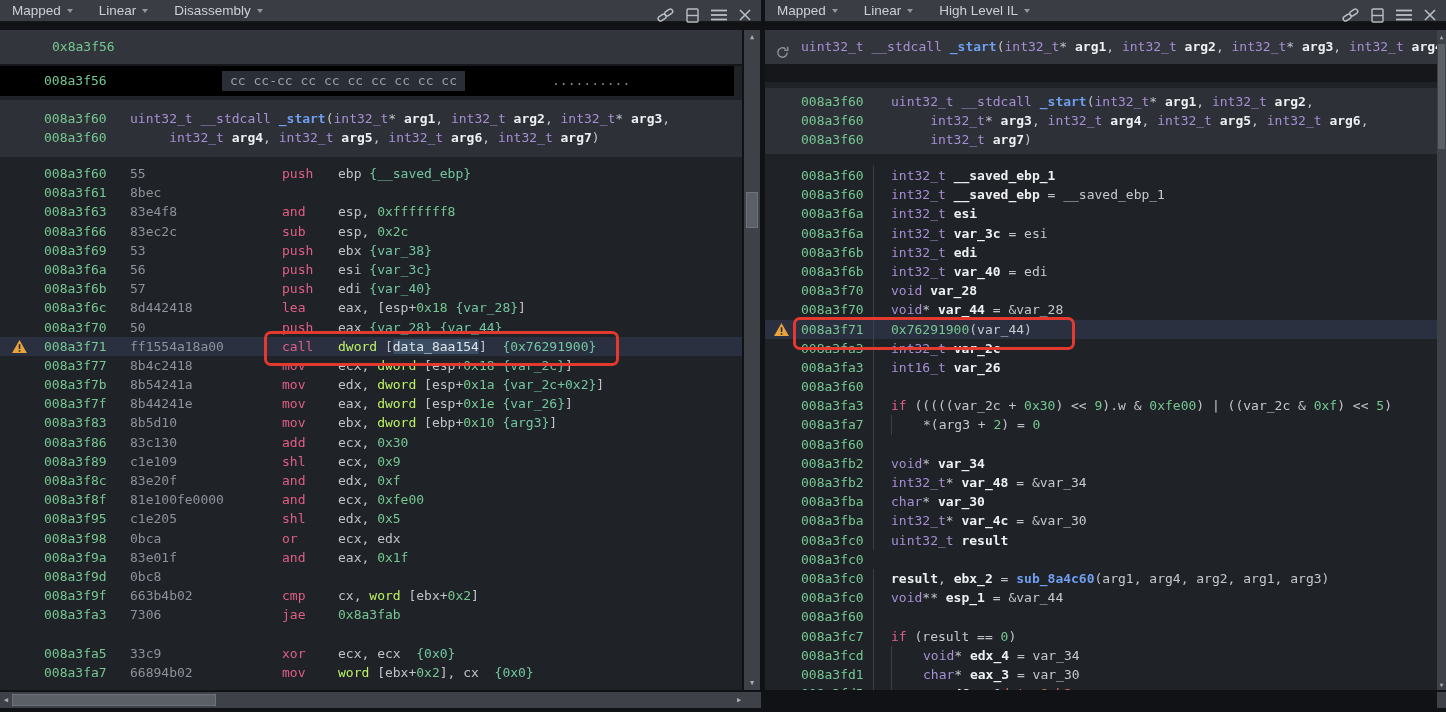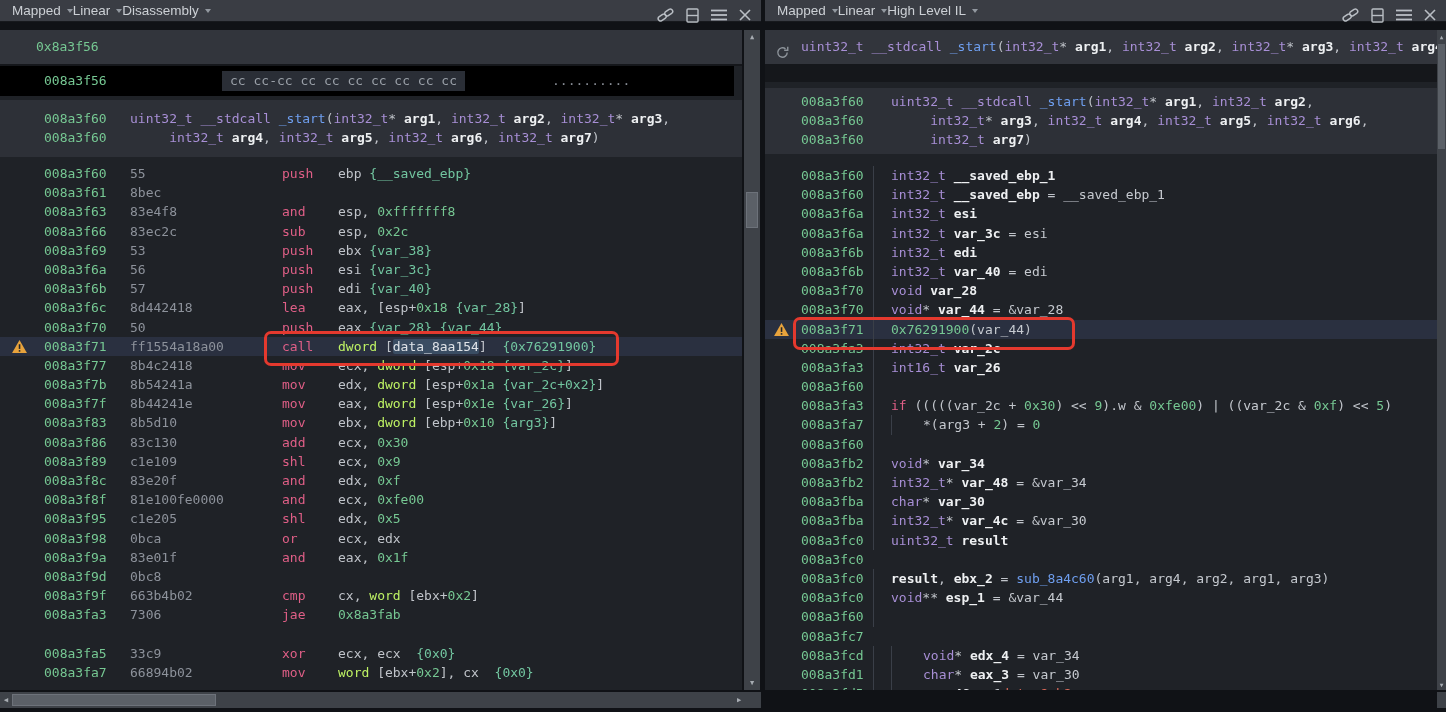--- a/index.html
+++ b/index.html
@@ -1,33 +1,33 @@
 <!DOCTYPE html>
 <html><head>
 <meta charset="utf-8">
 <style>
   html,body{margin:0;padding:0;width:1446px;height:712px;background:#101216;overflow:hidden;
     font-family:"DejaVu Sans Mono",monospace;font-size:13px;position:relative}
   .pane{position:absolute;top:0;height:712px}
   #left-pane{left:0;width:761px}
   #right-pane{left:765px;width:681px}
   .toolbar{position:absolute;top:0;left:0;right:0;height:22px;background:#3a3d44;border-bottom:1px solid #17191d;
-    font-family:"Liberation Sans",sans-serif;font-size:13.5px;color:#ccd0d5;display:flex;align-items:center;
+    font-family:"Liberation Sans",sans-serif;font-size:13.5px;color:#ccd0d5;display:flex;align-items:center;gap:26px;
     padding-left:12px;box-sizing:border-box}
   .tb-item{display:flex;align-items:center;gap:6px;cursor:default}
   .caret{width:0;height:0;border-left:3.5px solid transparent;border-right:3.5px solid transparent;border-top:4px solid #9298a0}
   .tb-icons{position:absolute;right:10px;top:0;height:30px;display:flex;align-items:center;gap:12px}
   .tb-icons span{display:flex;align-items:center}
   .content{position:absolute;left:0;top:30px;background:#1f2227;overflow:hidden}
   #left-content{width:742px;height:660px}
   #right-content{width:672px;height:660px}
   
   .l-header,.r-header{position:absolute;top:0;left:0;right:0;height:34px;background:#32353c;border-bottom:2px solid #15171b;
     line-height:34px;white-space:nowrap;overflow:hidden}
-  .l-header span{margin-left:36px}
+  .l-header span{margin-left:52px}
   .l-bytestrip{position:absolute;top:36;left:0;right:8px;height:30px;background:#000000;top:36px}
   .bd-addr{position:absolute;left:44px;top:0;line-height:30px}
   .bd-bytes{position:absolute;left:222px;top:5px;line-height:20px;background:#2a2e36;color:#9aa0a8;padding:0 8px}
   .bd-ascii{position:absolute;left:552px;top:0;line-height:30px;color:#878c94}
   .l-sig{position:absolute;top:70px;left:0;right:0;height:57px;background:#2d3037;padding-top:9px;box-sizing:border-box}
   .r-gap{position:absolute;top:36px;left:0;right:0;height:16px;background:#15171b}
   .r-sig{position:absolute;top:58px;left:0;right:0;height:66px;background:#2d3037;padding-top:4px;box-sizing:border-box}
   .r-header .r-hicon{position:absolute;left:10px;top:9px}
   .r-header-code{position:absolute;left:36px;right:0;top:0;line-height:34px;white-space:pre;overflow:hidden}
   #asm-rows{position:absolute;top:134px;left:0;width:742px}
@@ -42,21 +42,21 @@
   .raddr{flex:none;margin-left:36px;width:72px}
   .rcode{flex:1;border-left:1px solid #3a3f48;padding-left:17px;overflow:hidden}
   .sel{background:#2a3040}
   .sigrow{display:flex;height:19.2px;line-height:19.2px;white-space:pre;padding-left:44px}
   .rsigrow{display:flex;height:19.2px;line-height:19.2px;white-space:pre}
   
   .tk-a{color:#76c893}.tk-n{color:#76c893}
   .tk-t{color:#a88fd6}
   .tk-m{color:#e05f87}
   .tk-k{color:#bef264}
-  .tk-f{color:#6f9ff0;font-weight:normal}
+  .tk-f{color:#6f9ff0;font-weight:bold}
   .tk-v{color:#eef0f2;font-weight:bold}
   .tk-u{color:#c6cad0}
   .tk-p{color:#c0c4ca}
   .tk-ann{color:#72c6a0}
   .tk-d{color:#e06b5a}
   .tk-hl{color:#dfe3e8;background:#3a4d63;border-radius:2px}
   .tk-g{display:inline-block;width:31px;height:19.2px;border-left:1px solid #3a3f48;vertical-align:top}
   .warn{position:absolute;left:12px;top:2px}
   .rrow .warn{left:9px}
   
@@ -281,21 +281,21 @@
         <div class="rrow"><span class="raddr tk-a">008a3f60</span><span class="rcode"></span></div>
         <div class="rrow"><span class="raddr tk-a">008a3fb2</span><span class="rcode"><span class="tk-t">void</span><span class="tk-p">* </span><span class="tk-v">var_34</span></span></div>
         <div class="rrow"><span class="raddr tk-a">008a3fb2</span><span class="rcode"><span class="tk-t">int32_t</span><span class="tk-p">* </span><span class="tk-v">var_48</span><span class="tk-p"> = &amp;</span><span class="tk-u">var_34</span></span></div>
         <div class="rrow"><span class="raddr tk-a">008a3fba</span><span class="rcode"><span class="tk-t">char</span><span class="tk-p">* </span><span class="tk-v">var_30</span></span></div>
         <div class="rrow"><span class="raddr tk-a">008a3fba</span><span class="rcode"><span class="tk-t">int32_t</span><span class="tk-p">* </span><span class="tk-v">var_4c</span><span class="tk-p"> = &amp;</span><span class="tk-u">var_30</span></span></div>
         <div class="rrow"><span class="raddr tk-a">008a3fc0</span><span class="rcode"><span class="tk-t">uint32_t</span><span class="tk-p"> </span><span class="tk-v">result</span></span></div>
         <div class="rrow"><span class="raddr tk-a">008a3fc0</span></div>
         <div class="rrow"><span class="raddr tk-a">008a3fc0</span><span class="rcode"><span class="tk-v">result</span><span class="tk-p">, </span><span class="tk-v">ebx_2</span><span class="tk-p"> = </span><span class="tk-f">sub_8a4c60</span><span class="tk-p">(</span><span class="tk-u">arg1</span><span class="tk-p">, </span><span class="tk-u">arg4</span><span class="tk-p">, </span><span class="tk-u">arg2</span><span class="tk-p">, </span><span class="tk-u">arg1</span><span class="tk-p">, </span><span class="tk-u">arg3</span><span class="tk-p">)</span></span></div>
         <div class="rrow"><span class="raddr tk-a">008a3fc0</span><span class="rcode"><span class="tk-t">void</span><span class="tk-p">** </span><span class="tk-v">esp_1</span><span class="tk-p"> = &amp;</span><span class="tk-u">var_44</span></span></div>
         <div class="rrow"><span class="raddr tk-a">008a3f60</span><span class="rcode"></span></div>
-        <div class="rrow"><span class="raddr tk-a">008a3fc7</span></div>
+        <div class="rrow"><span class="raddr tk-a">008a3fc7</span><span class="rcode"><span class="tk-m">if</span><span class="tk-p"> (</span><span class="tk-u">result</span><span class="tk-p"> == </span><span class="tk-n">0</span><span class="tk-p">)</span></span></div>
         <div class="rrow"><span class="raddr tk-a">008a3fcd</span><span class="rcode"><span class="tk-g"></span><span class="tk-t">void</span><span class="tk-p">* </span><span class="tk-v">edx_4</span><span class="tk-p"> = </span><span class="tk-u">var_34</span></span></div>
         <div class="rrow"><span class="raddr tk-a">008a3fd1</span><span class="rcode"><span class="tk-g"></span><span class="tk-t">char</span><span class="tk-p">* </span><span class="tk-v">eax_3</span><span class="tk-p"> = </span><span class="tk-u">var_30</span></span></div>
         <div class="rrow"><span class="raddr tk-a">008a3fd5</span><span class="rcode"><span class="tk-g"></span><span class="tk-v">var_48</span><span class="tk-p"> = &amp;</span><span class="tk-d">data_8ab2ac</span></span></div>
       </div>
   </div>
   <div class="ann-rect" id="right-ann"></div>
 
 </div>
 <div class="sb" id="right-vscroll">
   <div class="sb-btn up">▲</div>

